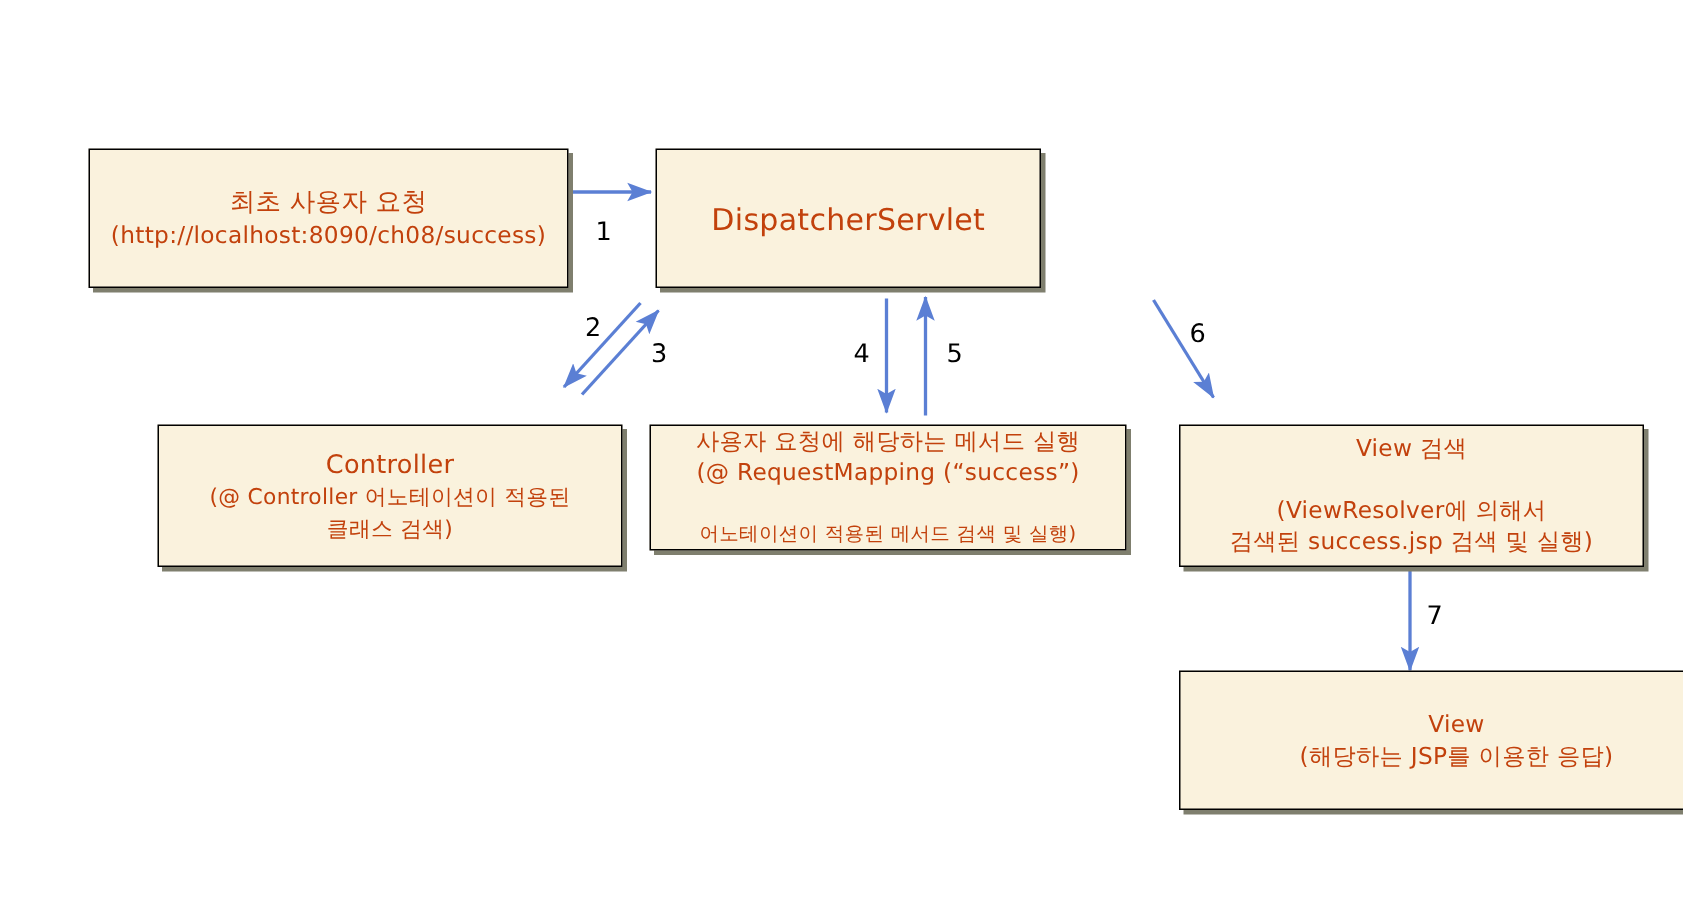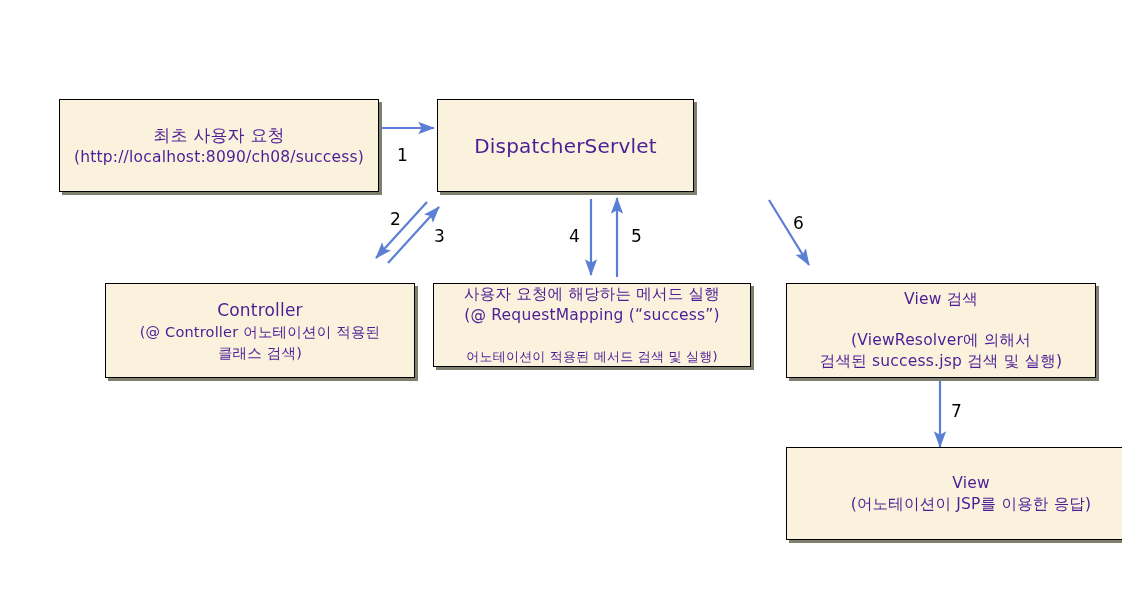--- a/index.html
+++ b/index.html
@@ -19,21 +19,21 @@
     position: absolute;
     box-sizing: border-box;
     background: #faf2dd;
     border: 1px solid #000000;
     box-shadow: 3px 3px 0 0 #7f7f6e;
     display: flex;
     flex-direction: column;
     align-items: center;
     justify-content: center;
     text-align: center;
-    color: #4c1d95;
+    color: #c2410c;
     font-size: 14.5px;
     line-height: 21px;
     letter-spacing: 0.2px;
     white-space: pre;
   }
   .node .line-big {
     font-size: 17px;
     line-height: 24px;
   }
   .node .line {
@@ -108,21 +108,21 @@
   </div>
 
   <div class="node" style="left:786px; top:283px; width:310px; height:95px;">
     <span class="line" style="font-size:15.5px;">View 검색</span>
     <span class="line" style="font-size:15.5px;margin-top:20px;">(ViewResolver에 의해서</span>
     <span class="line" style="font-size:15.5px;">검색된 success.jsp 검색 및 실행)</span>
   </div>
 
   <div class="node" style="left:786px; top:447px; width:370px; height:93px;">
     <span class="line" style="font-size:15.5px;">View</span>
-    <span class="line" style="font-size:15.5px;">(어노테이션이 JSP를 이용한 응답)</span>
+    <span class="line" style="font-size:15.5px;">(해당하는 JSP를 이용한 응답)</span>
   </div>
 
   <div class="edge-label" style="left:397px; top:147px;">1</div>
   <div class="edge-label" style="left:390px; top:211px;">2</div>
   <div class="edge-label" style="left:434px; top:228px;">3</div>
   <div class="edge-label" style="left:569px; top:228px;">4</div>
   <div class="edge-label" style="left:631px; top:228px;">5</div>
   <div class="edge-label" style="left:793px; top:215px;">6</div>
   <div class="edge-label" style="left:951px; top:403px;">7</div>
 

